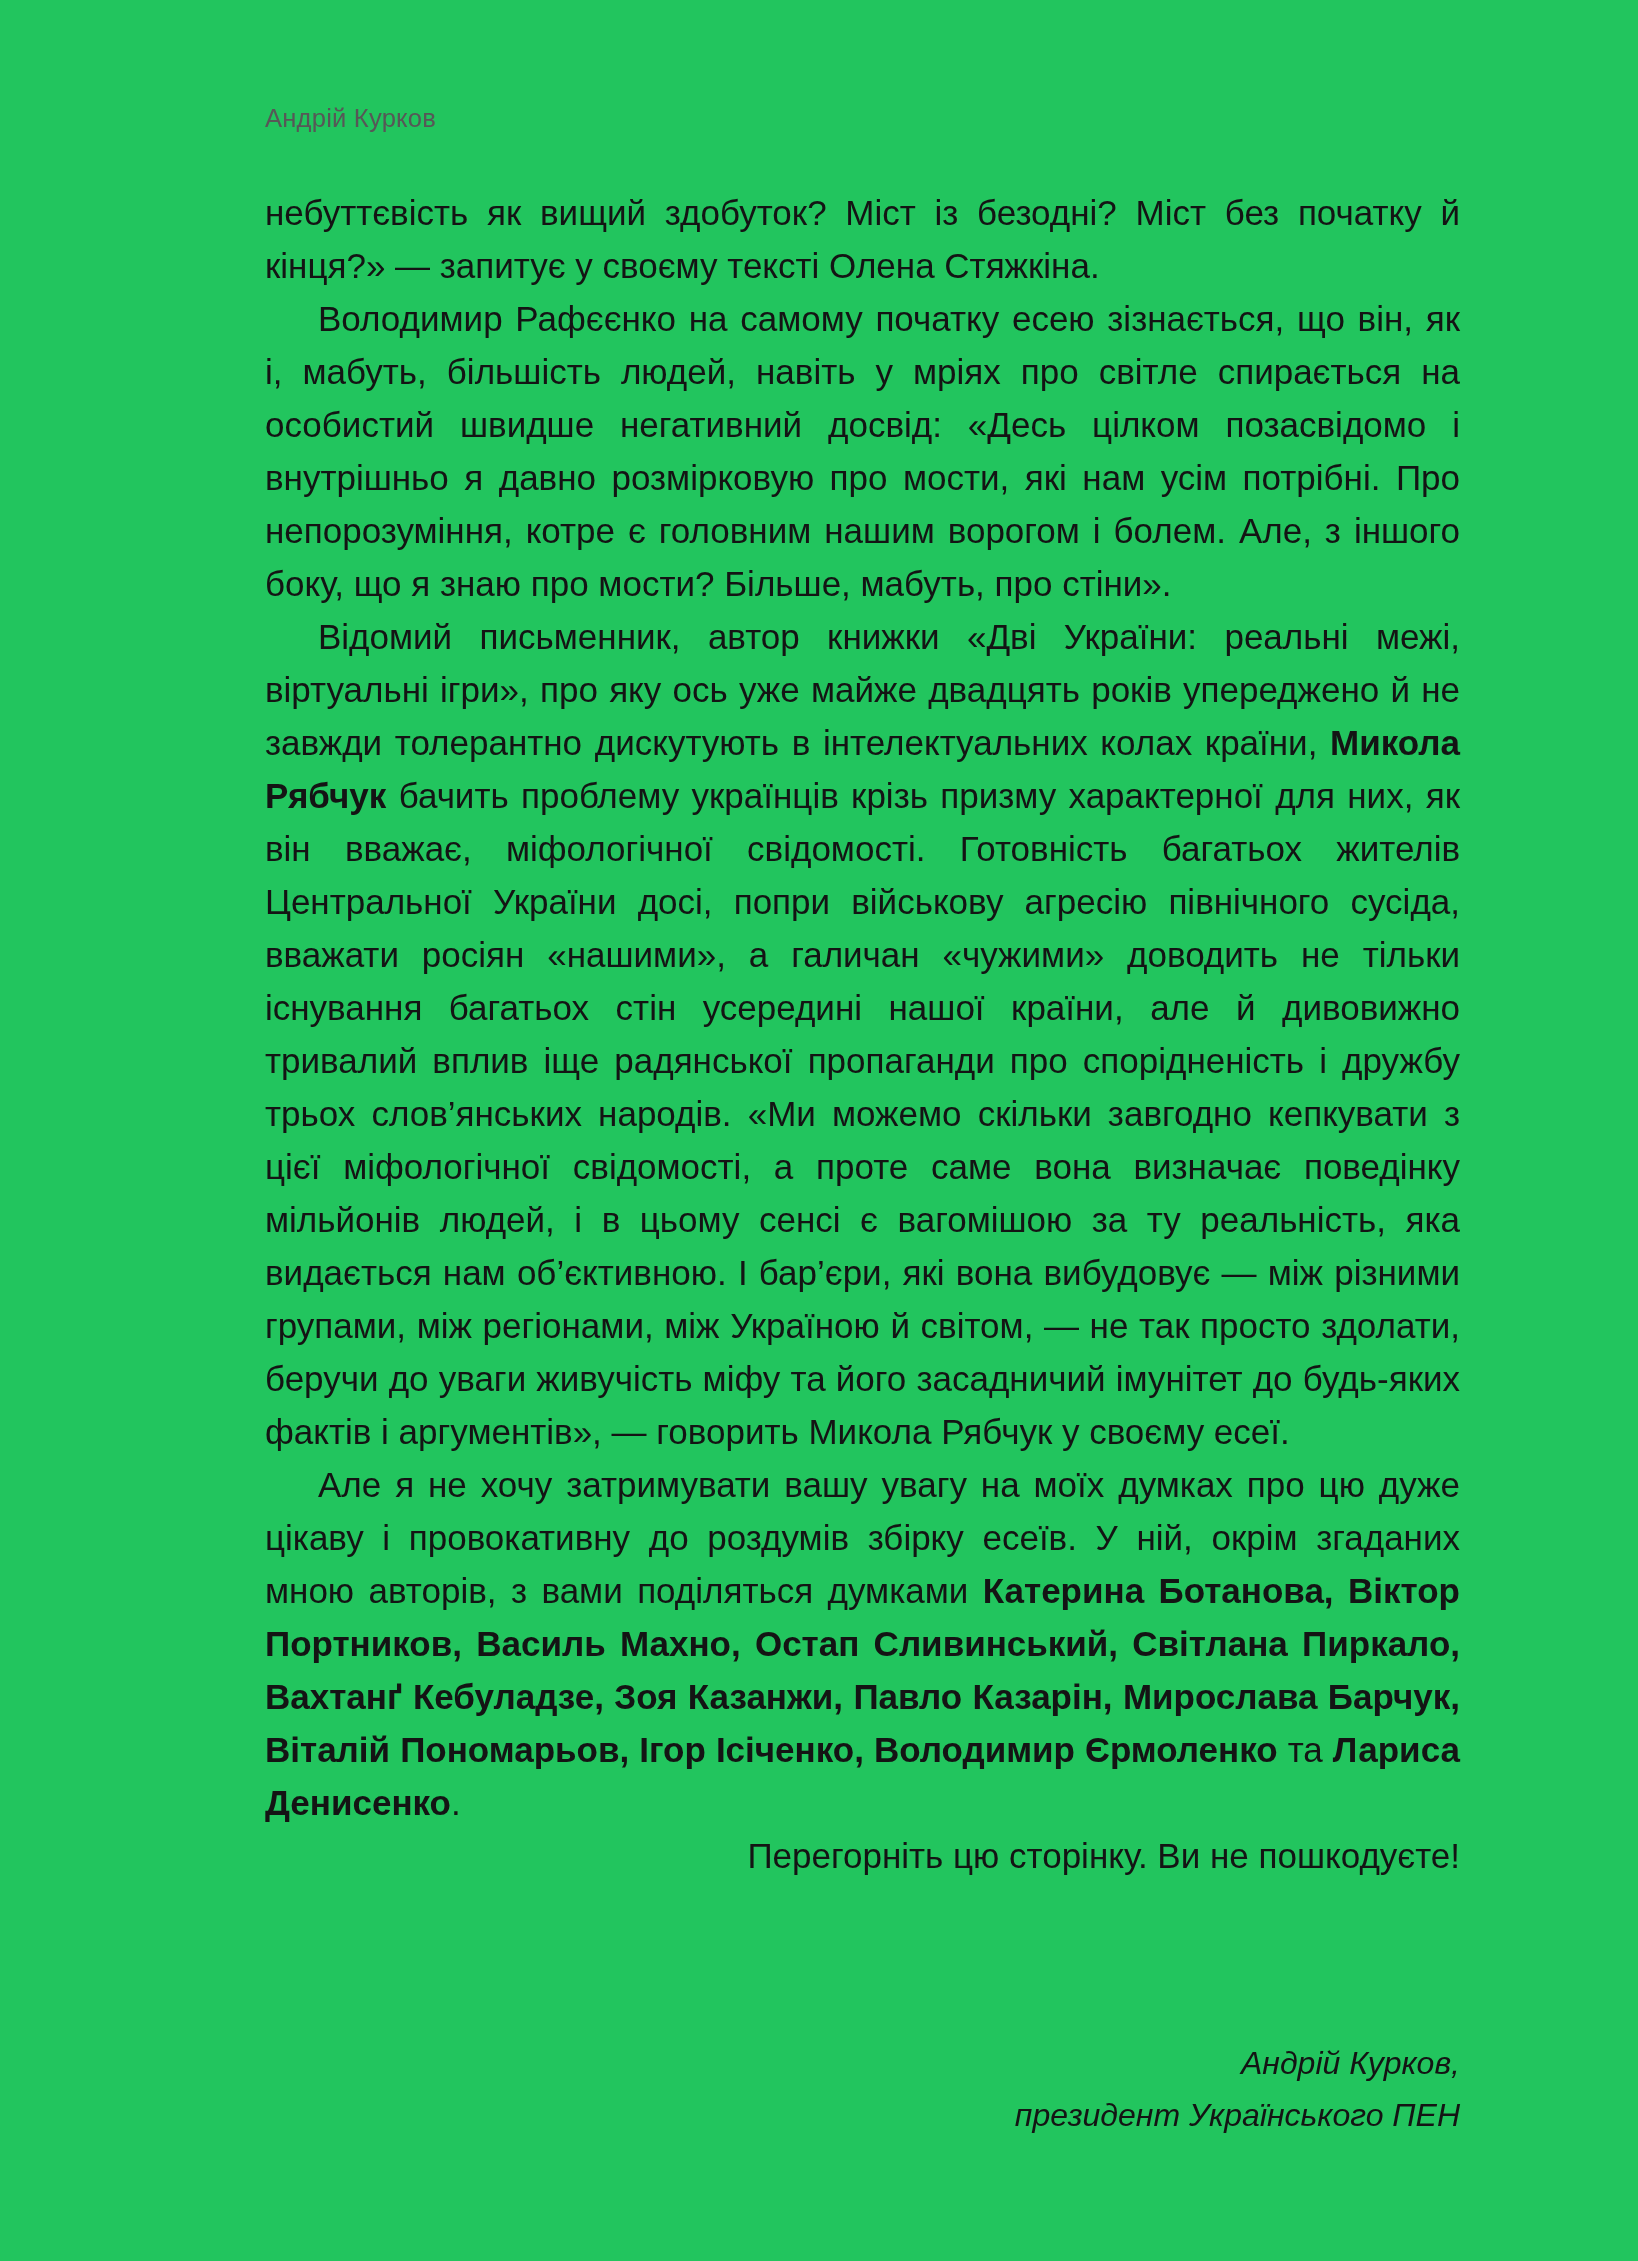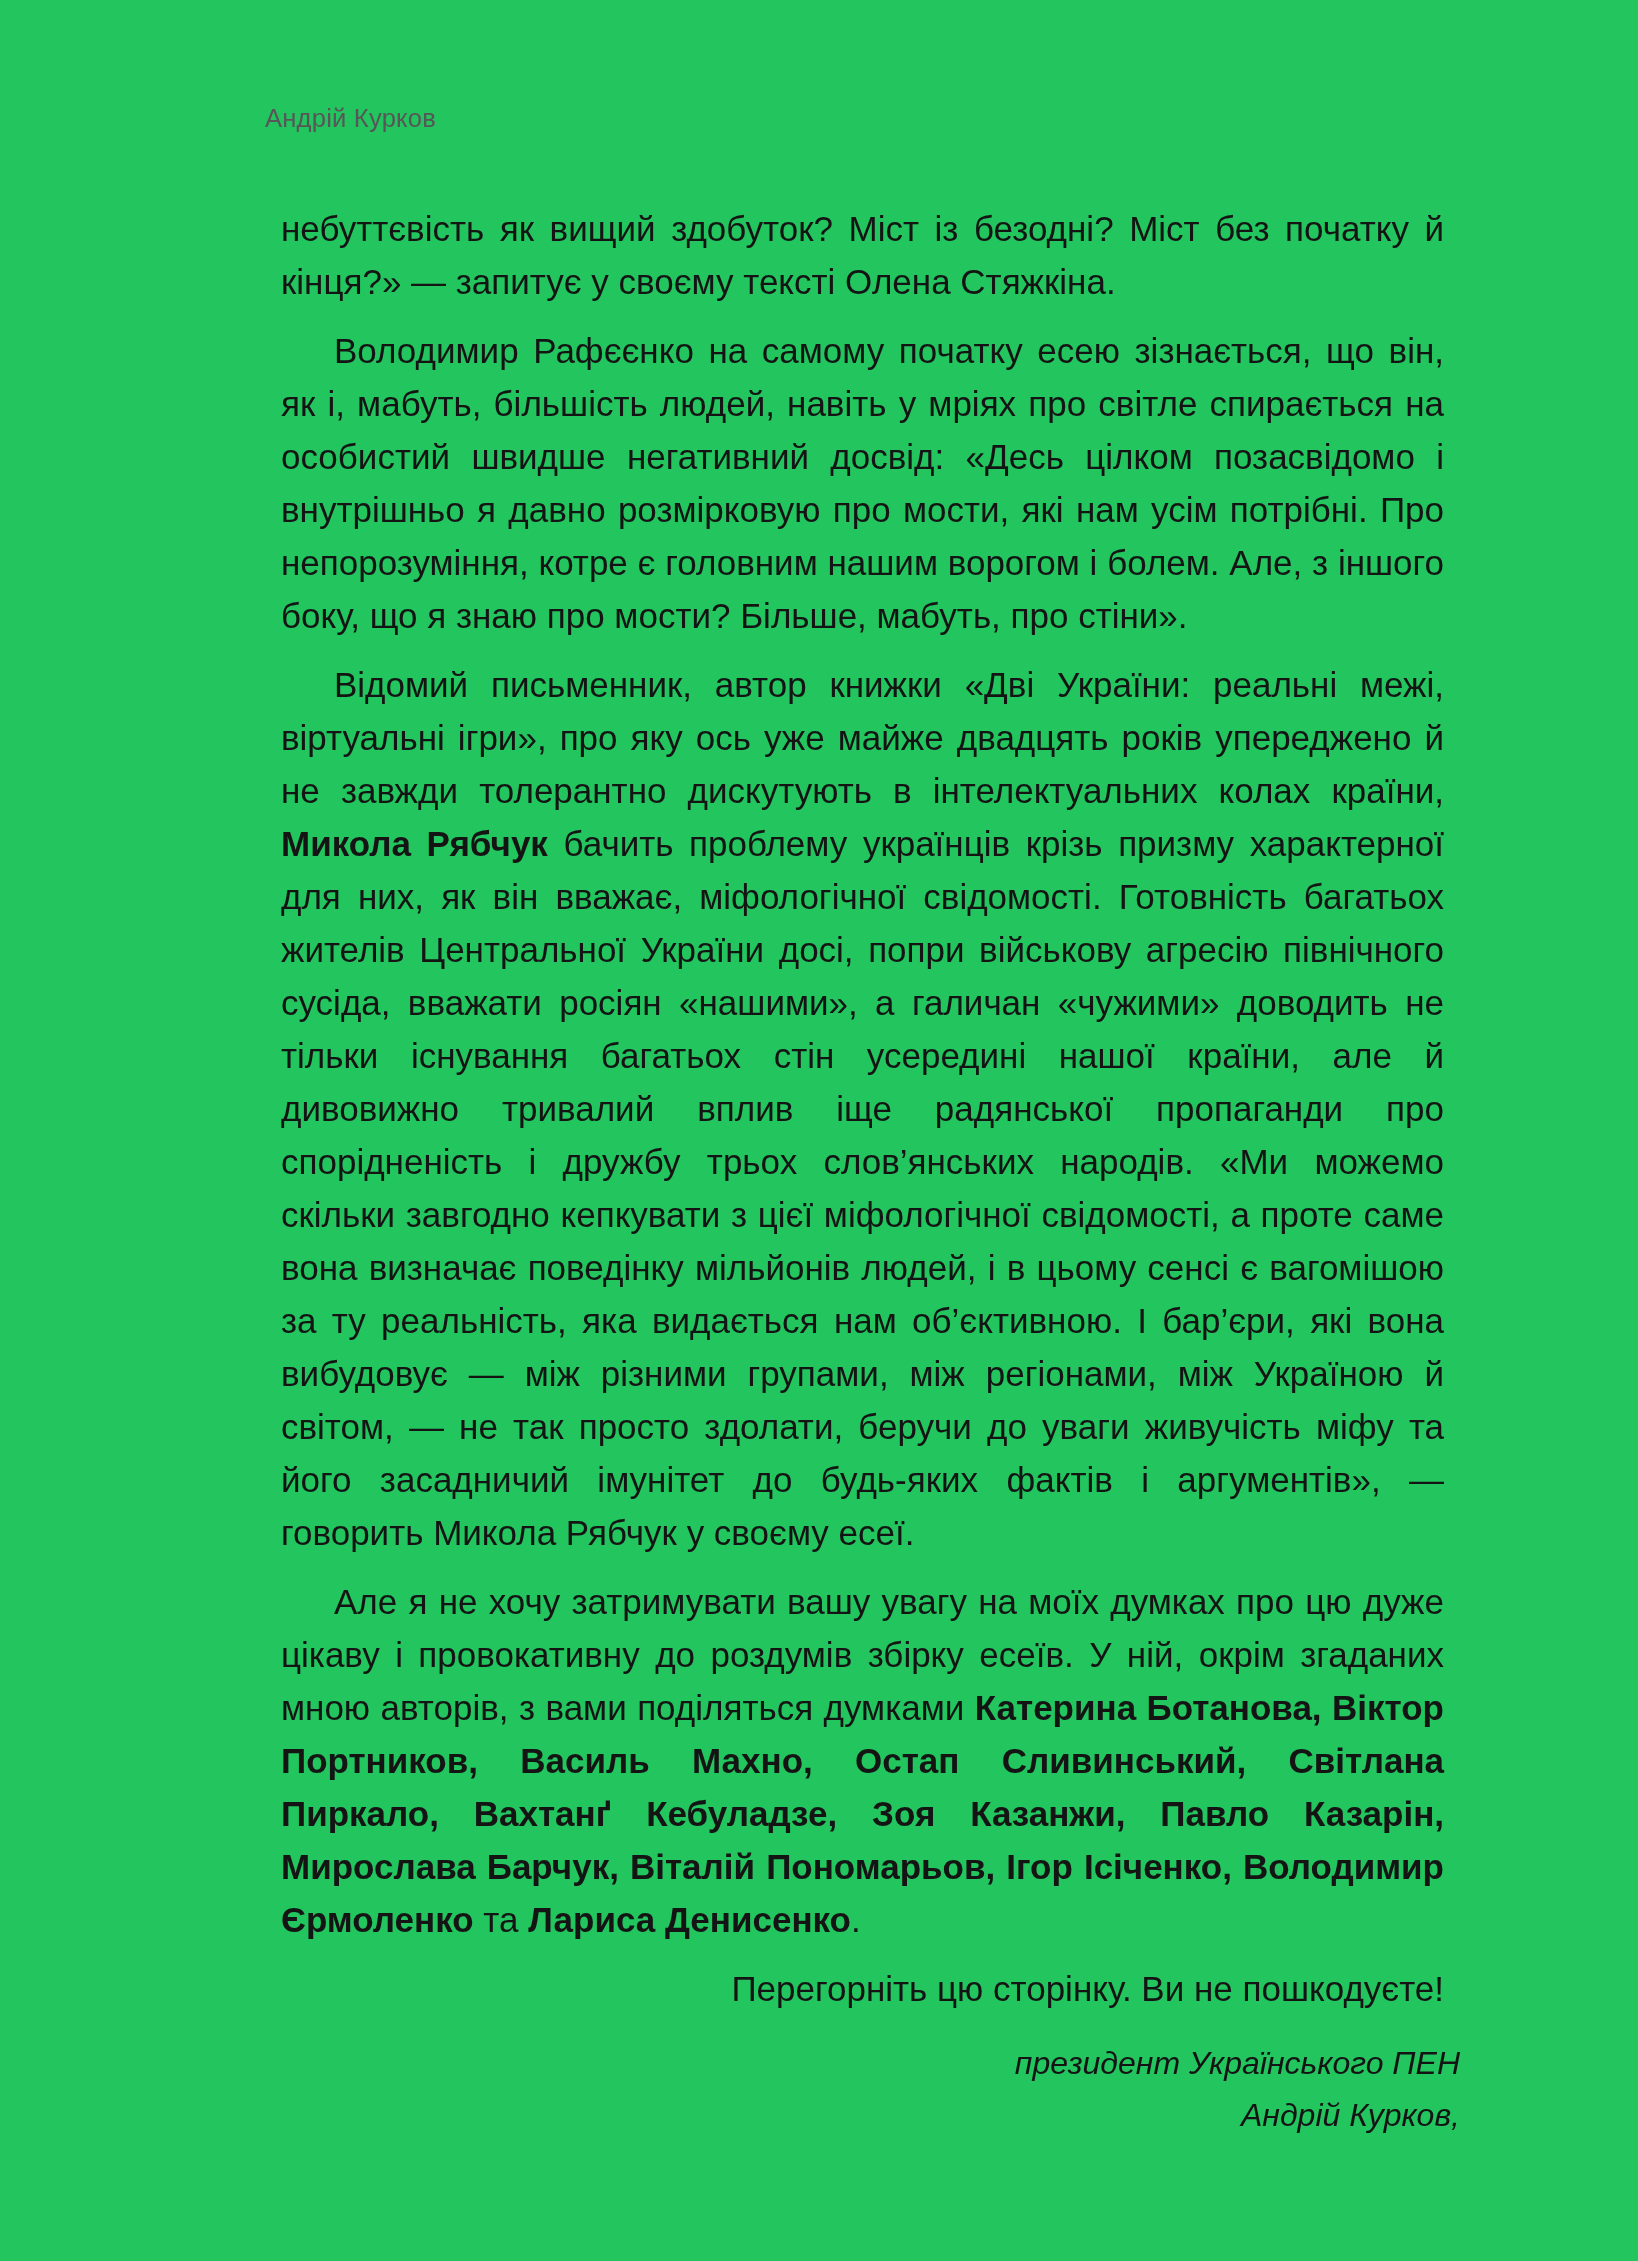--- a/index.html
+++ b/index.html
@@ -32,21 +32,21 @@
     color: #575757;
     white-space: nowrap;
   }
   .body-block {
     position: absolute;
     top: 186px;
     left: 0;
     width: 1195px;
   }
   p.para {
-    margin: 16px;
+    margin: 0;
     font-family: "Liberation Sans", "DejaVu Sans", sans-serif;
     font-size: 35px;
     line-height: 53px;
     color: #141414;
     text-align: justify;
     text-justify: inter-word;
     font-stretch: condensed;
     transform-origin: left top;
     hyphens: manual;
     -webkit-hyphens: manual;
@@ -92,19 +92,19 @@
 
       <p class="para indent"><span>Відомий письменник, автор книжки «Дві України: реальні межі, віртуальні ігри», про яку ось уже майже двадцять років упереджено й не завжди толерантно дискутують в інтелектуальних колах країни, </span><b>Микола Рябчук</b><span> бачить проблему українців крізь призму характерної для них, як він вважає, міфологічної свідомості. Готовність багатьох жителів Центральної України досі, попри військову агресію північного сусіда, вважати росіян «нашими», а галичан «чужими» доводить не тільки існування багатьох стін усередині нашої країни, але й дивовижно тривалий вплив іще радянської пропаганди про спорідненість і дружбу трьох слов’янських народів. «Ми можемо скільки завгодно кепкувати з цієї міфологічної свідомості, а проте саме вона визначає поведінку мільйонів людей, і в цьому сенсі є вагомішою за ту реальність, яка видається нам об’єктивною. І бар’єри, які вона вибудовує — між різними групами, між регіонами, між Україною й світом, — не так просто здолати, беручи до уваги живучість міфу та його засадничий імунітет до будь-яких фактів і аргументів», — говорить Микола Рябчук у своєму есеї.</span></p>
 
       <p class="para indent"><span>Але я не хочу затримувати вашу увагу на моїх думках про цю дуже цікаву і провокативну до роздумів збірку есеїв. У ній, окрім згаданих мною авторів, з вами поділяться думками </span><b>Катерина Ботанова, Віктор Портников, Василь Махно, Остап Сливинський, Світлана Пиркало, Вахтанґ Кебуладзе, Зоя Казанжи, Павло Казарін, Мирослава Барчук, Віталій Пономарьов, Ігор Ісіченко, Володимир Єрмоленко</b><span> та </span><b>Лариса Денисенко</b><span>.</span></p>
 
       <p class="para indent last-left">Перегорніть цю сторінку. Ви не пошкодуєте!</p>
 
     </div>
 
     <div class="signature">
+      <div>Андрій Курков,</div>
       <div>президент Українського ПЕН</div>
-      <div>Андрій Курков,</div>
     </div>
 
   </div>
 </div>
 
 
 </body></html>

